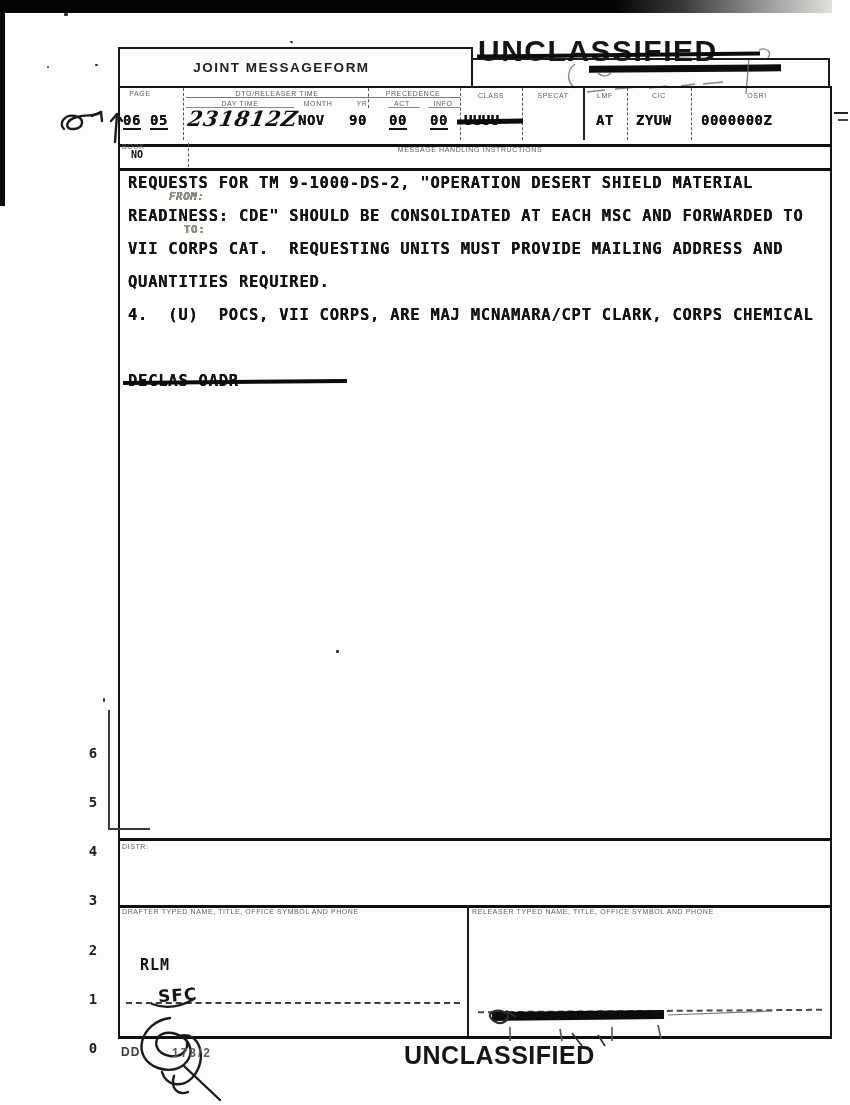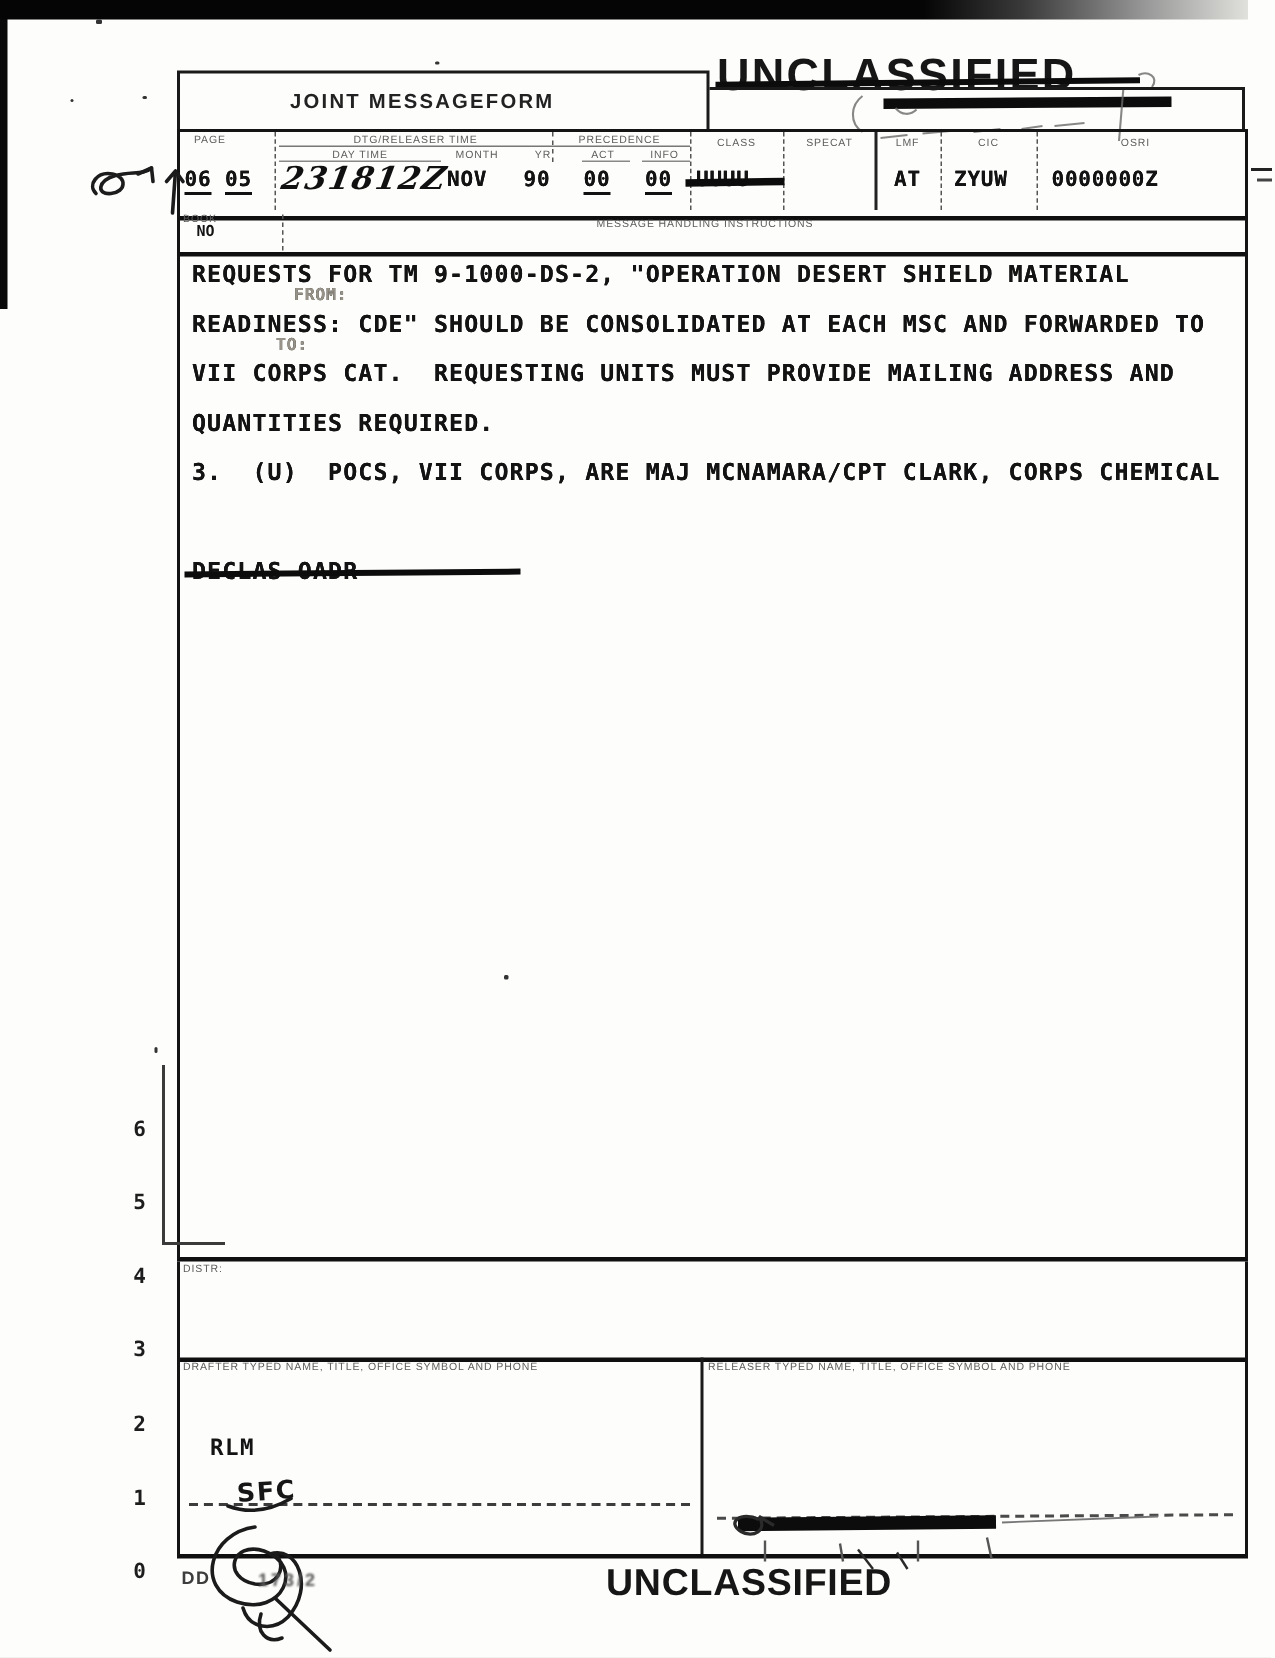--- a/index.html
+++ b/index.html
@@ -103,28 +103,28 @@
   </svg>
 
   <div class="abs" style="left:118px;top:142px;width:710px;height:26px;border-left:2px solid #141414;border-right:2px solid #141414;border-bottom:3px solid #0f0f0f;"></div>
   <div class="abs tiny" style="left:122px;top:143px;">BOOK</div>
   <span class="abs mono" style="left:131px;top:149px;font-size:10px;">NO</span>
   <div class="abs vdash" style="left:188px;top:143px;height:24px;"></div>
   <div class="abs tiny" style="left:470px;top:146px;transform:translateX(-50%);">MESSAGE HANDLING INSTRUCTIONS</div>
 
   <div class="abs" style="left:118px;top:168px;width:710px;height:670px;border-left:2px solid #141414;border-right:2px solid #141414;border-bottom:3px solid #0f0f0f;"></div>
 
-  <div class="abs mono msgline faint" style="left:196px;top:190px;font-size:11px;color:#979388;letter-spacing:0.5px;">FROM:</div>
+  <div class="abs mono msgline faint" style="left:169px;top:190px;font-size:11px;color:#979388;letter-spacing:0.5px;font-style:italic;">FROM:</div>
   <div class="abs mono msgline faint" style="left:184px;top:223px;font-size:11px;color:#979388;letter-spacing:0.5px;">TO:</div>
 
   <div class="abs mono msgline" style="left:128px;top:174px;">REQUESTS FOR TM 9-1000-DS-2, "OPERATION DESERT SHIELD MATERIAL</div>
   <div class="abs mono msgline" style="left:128px;top:207px;">READINESS: CDE" SHOULD BE CONSOLIDATED AT EACH MSC AND FORWARDED TO</div>
   <div class="abs mono msgline" style="left:128px;top:240px;">VII CORPS CAT.  REQUESTING UNITS MUST PROVIDE MAILING ADDRESS AND</div>
   <div class="abs mono msgline" style="left:128px;top:273px;">QUANTITIES REQUIRED.</div>
-  <div class="abs mono msgline" style="left:128px;top:306px;">3.  (U)  POCS, VII CORPS, ARE MAJ MCNAMARA/CPT CLARK, CORPS CHEMICAL</div>
+  <div class="abs mono msgline" style="left:128px;top:306px;">4.  (U)  POCS, VII CORPS, ARE MAJ MCNAMARA/CPT CLARK, CORPS CHEMICAL</div>
 
   <div class="abs mono msgline" style="left:128px;top:372px;">DECLAS OADR</div>
   <div class="abs bar" style="left:123px;top:380px;width:224px;height:4px;transform:rotate(-0.5deg);"></div>
 
   <div class="abs mono" style="left:86px;top:712px;width:14px;text-align:center;font-size:14px;line-height:16.4px;color:#1d1d1d;">
     <div>6</div>
     <div>5</div>
     <div>4</div>
     <div>3</div>
     <div>2</div>

